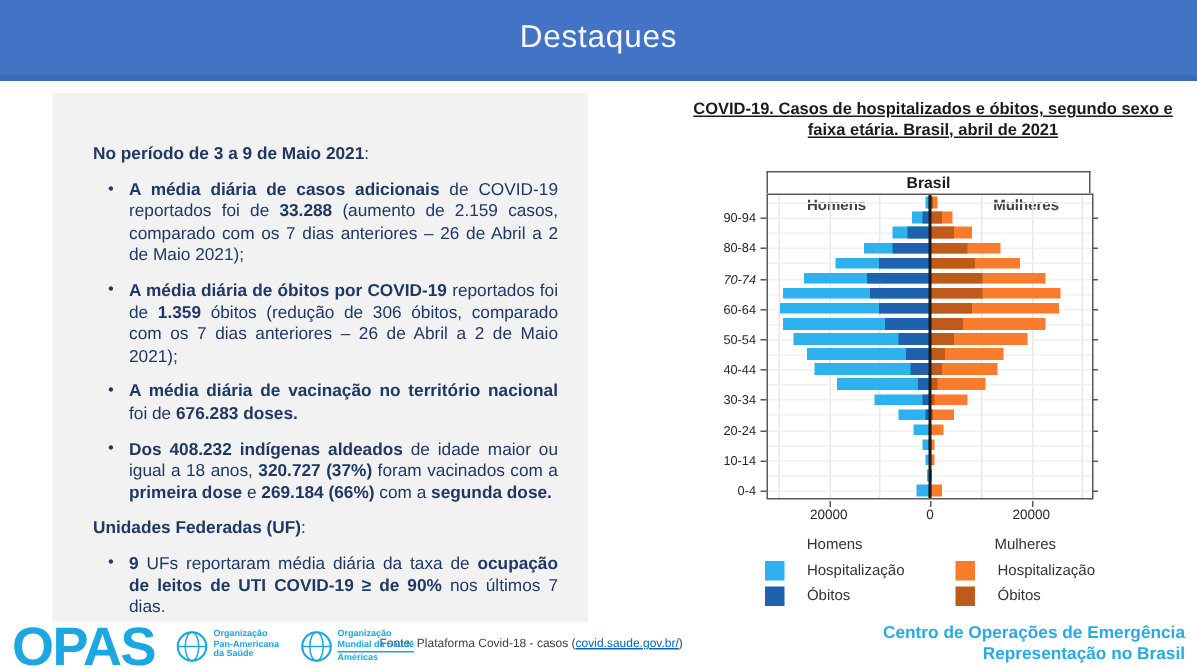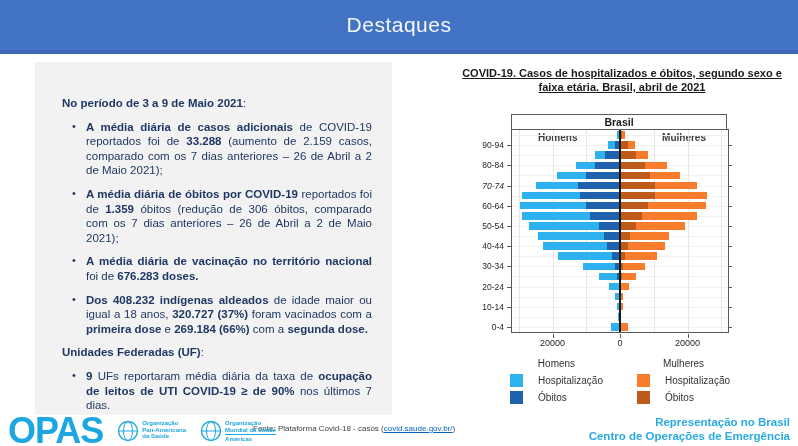--- a/index.html
+++ b/index.html
@@ -280,22 +280,22 @@
         <span class="lg-lab">Hospitalização</span>
       </div>
       <div class="lg-row">
         <span class="lg-sw" style="background: rgb(191, 91, 26);"></span>
         <span class="lg-lab">Óbitos</span>
       </div>
     </div>
   </div>
 
 <div class="coe">
+  <div>Centro de Operações de Emergência</div>
   <div>Representação no Brasil</div>
-  <div>Centro de Operações de Emergência</div>
 </div>
 
 <div class="fonte">
   <span>Fonte: Plataforma Covid-18 - casos (</span><a href="#">covid.saude.gov.br/</a><span>)</span>
 </div>
 
 <div class="opas-footer">
   <span class="opas-word">OPAS</span>
   <span class="org">
     <svg width="22" height="22" viewBox="0 0 22 22">

